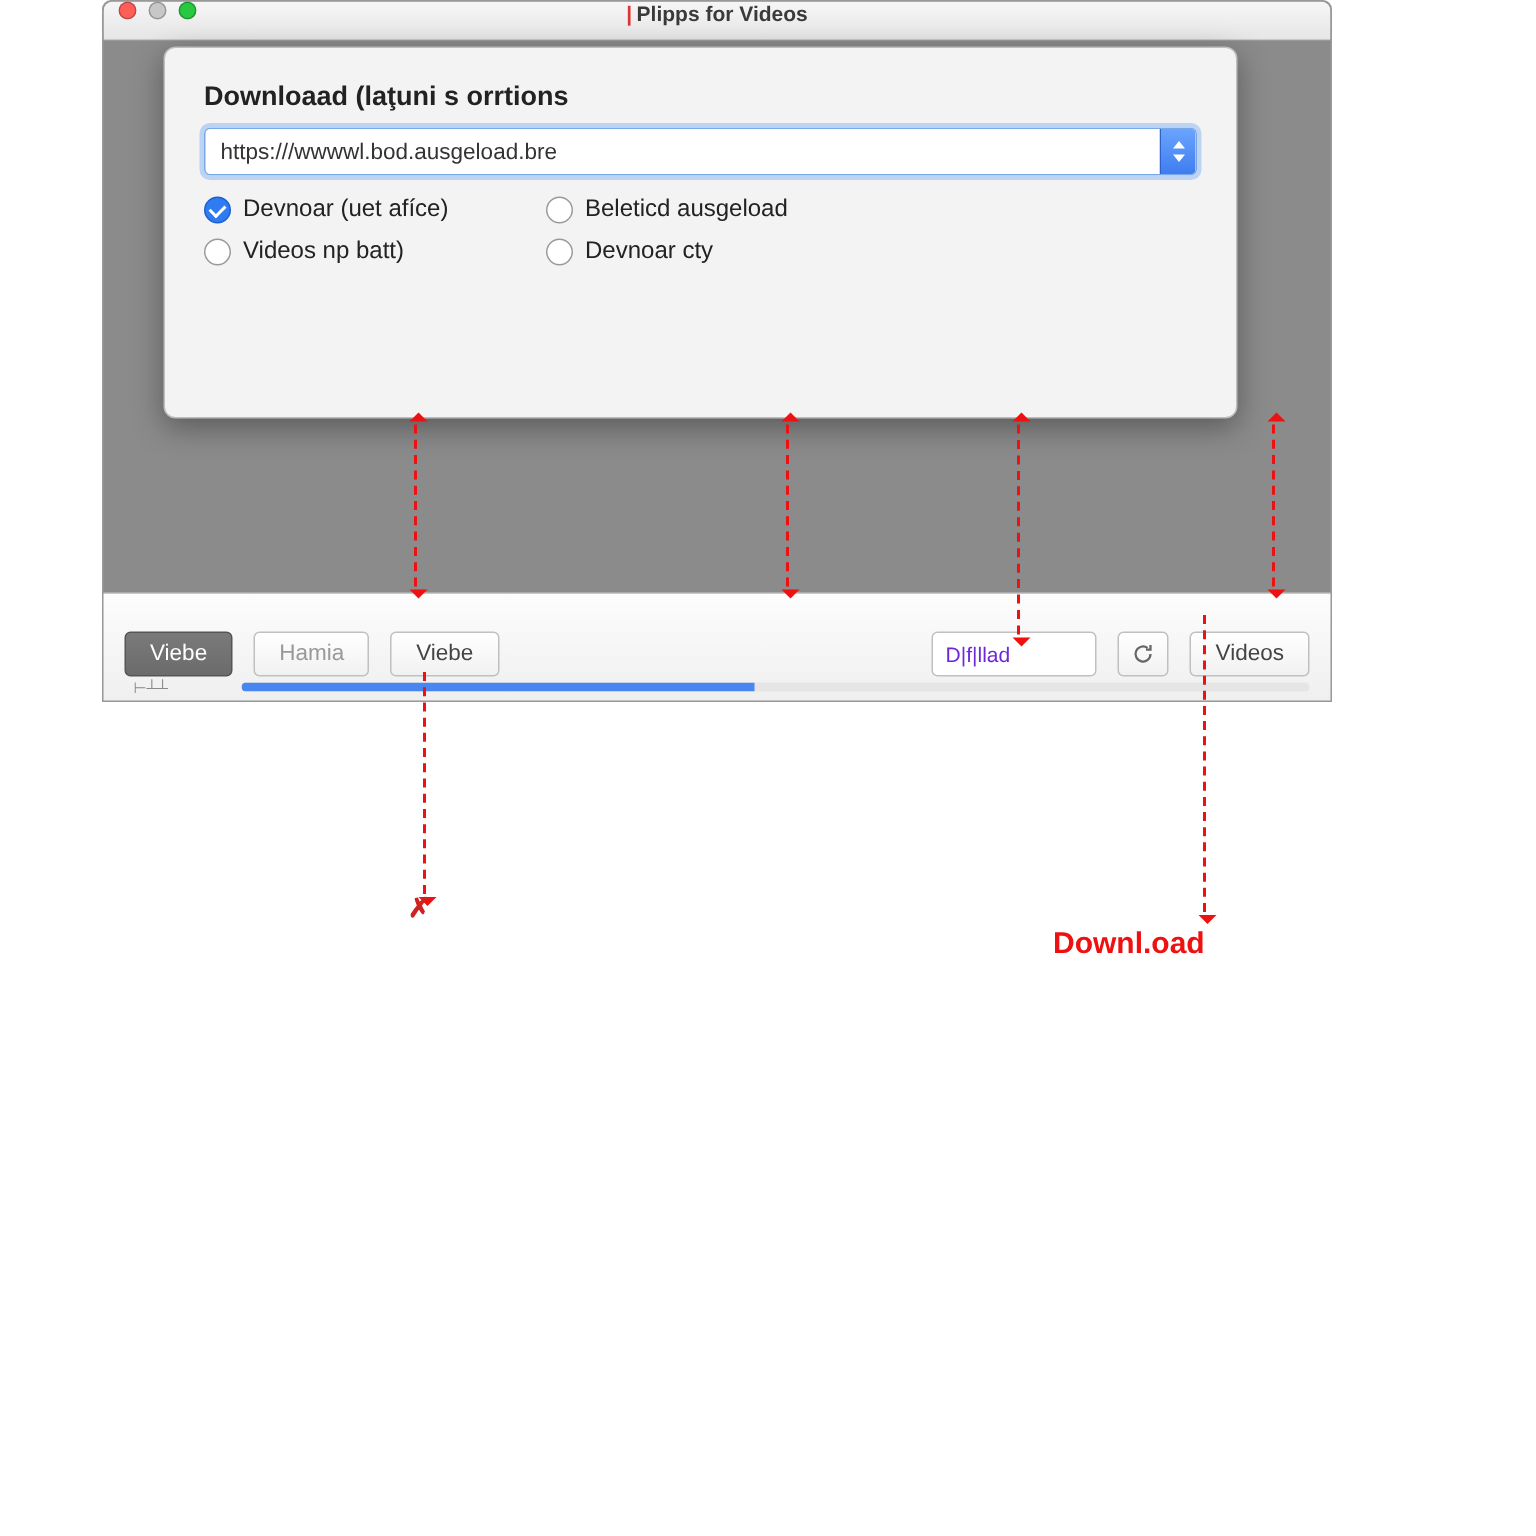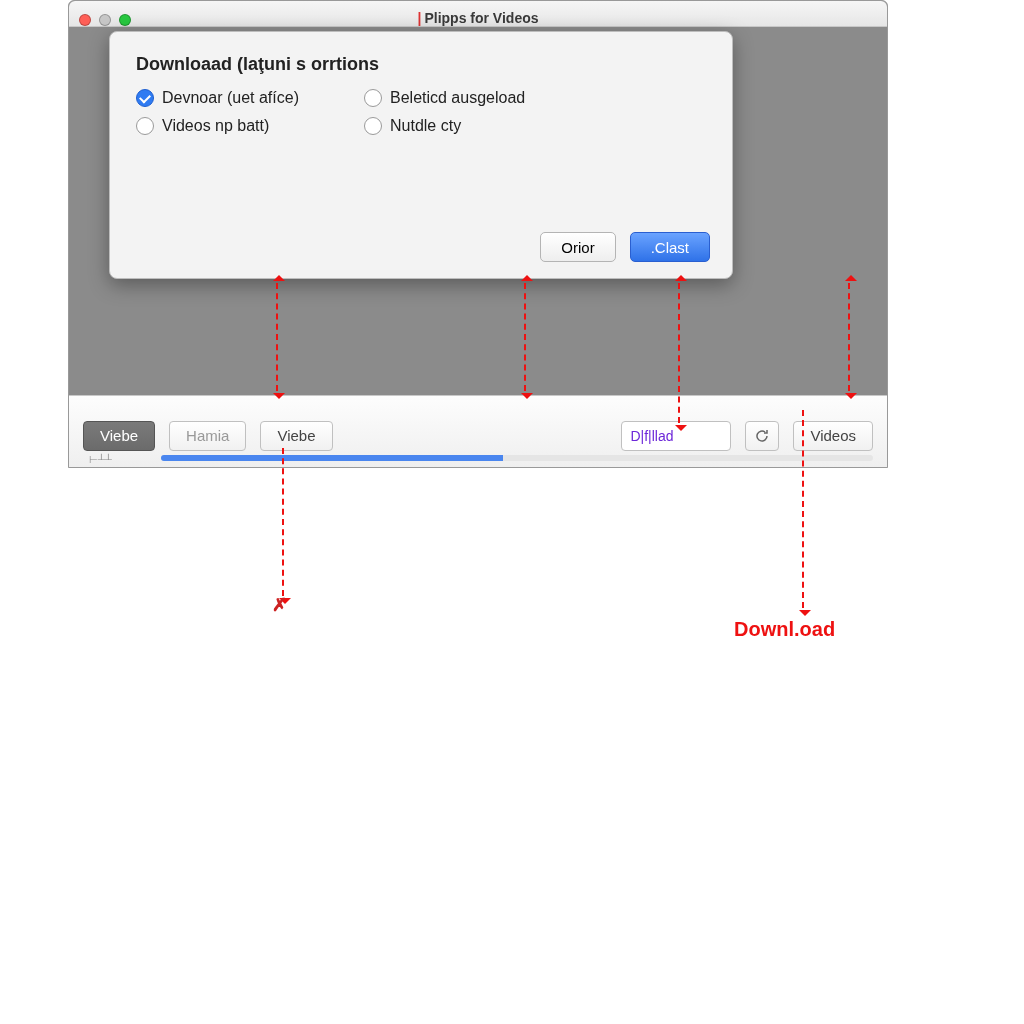--- a/index.html
+++ b/index.html
@@ -11,21 +11,21 @@
     width: 820px; height: 468px;
     background: #8b8b8b;
     border: 1px solid #999;
     border-radius: 6px 6px 0 0;
     overflow: visible;
   }
   .titlebar {
     height: 26px;
     background: linear-gradient(#f6f6f6, #e6e6e6);
     border-bottom: 1px solid #c8c8c8;
-    display: flex; align-items: flex-end;
+    display: flex; align-items: flex-start;
     position: relative;
     border-radius: 6px 6px 0 0;
   }
   .traffic { display: flex; gap: 8px; margin-left: 10px; }
   .traffic span {
     width: 12px; height: 12px; border-radius: 50%;
     display: inline-block; border: 1px solid rgba(0,0,0,.25);
   }
   .t-red { background: #ff5f57; }
   .t-yel { background: #c7c7c7; }
@@ -33,21 +33,21 @@
   .title {
     position: absolute; left: 0; right: 0; text-align: center;
     font-size: 14px; font-weight: 600; color: #3a3a3a;
   }
   .title .bar { color: #d33; font-weight: 800; margin-right: 3px; }
 
   
   .sheet {
     position: absolute;
     left: 40px; top: 30px;
-    width: 624px; height: 248px;
+    width: 716px; height: 248px;
     background: #f3f3f3;
     border: 1px solid #bdbdbd;
     border-radius: 8px;
     box-shadow: 0 6px 20px rgba(0,0,0,.35);
     padding: 22px 26px 30px;
   }
   .sheet-title { font-size: 18px; font-weight: 700; color: #222; margin-bottom: 10px; }
   .url-wrap { position: relative; }
   .url-input {
     width: 100%; height: 32px;
@@ -141,62 +141,66 @@
     border:6px solid transparent;
   }
   .varrow::before { top:-2px; border-bottom-color:#e11; transform:translateY(-100%);}
   .varrow::after  { bottom:-2px; border-top-color:#e11; transform:translateY(100%);}
   .vdown { width:0; border-left:2px dashed #e11; }
   .vdown::after {
     content:""; position:absolute; left:-5px; bottom:-2px;
     border:6px solid transparent; border-top-color:#e11; transform:translateY(100%);
   }
   .anno-label {
-    position:absolute; color:#e11; font-weight:700; font-size:20px;margin-left:32px;
+    position:absolute; color:#e11; font-weight:700; font-size:20px;
   }
   .anno-x { position:absolute; color:#c22; font-size:18px; font-weight:700; }
 </style>
 </head>
 <body>
 
 <div class="window">
   <div class="titlebar">
     <div class="traffic">
       <span class="t-red"></span>
       <span class="t-yel"></span>
       <span class="t-grn"></span>
     </div>
     <div class="title">
       <span class="bar">|</span><span>Plipps for Videos</span>
     </div>
   </div>
 
   <div class="sheet">
     <div class="sheet-title">Downloaad (laţuni s orrtions</div>
+    <div class="url-wrap">
+      <input class="url-input" value="https:///wwwwl.bod.ausgeload.bre" style="">
+      <div class="url-drop">
+        <svg viewBox="0 0 10 14">
+            <path d="M5 0 L9 5 H1 Z M5 14 L1 9 H9 Z"></path>
+          </svg>
+      </div>
+    </div>
     <div class="opts">
       <label class="opt">
         <span class="radio checked"></span>
         <span>Devnoar (uet afíce)</span>
       </label>
       <label class="opt">
         <span class="radio"></span>
         <span>Beleticd ausgeload</span>
       </label>
       <label class="opt">
         <span class="radio"></span>
         <span>Videos np batt)</span>
       </label>
       <label class="opt">
         <span class="radio"></span>
-        <span>Nutdle cty</span>
-      </label>
-    </div>
-    <div class="sheet-buttons">
-      <button class="btn">Orior</button>
-      <button class="btn btn-primary">.Clast</button>
+        <span>Devnoar cty</span>
+      </label>
     </div>
   </div>
 
   <div class="bottombar">
     <button class="small-btn dark">Viebe</button>
     <button class="small-btn muted">Hamia</button>
     <button class="small-btn">Viebe</button>
     <div class="spacer"></div>
     <div class="search-box">
       <span>D|f|llad</span>

